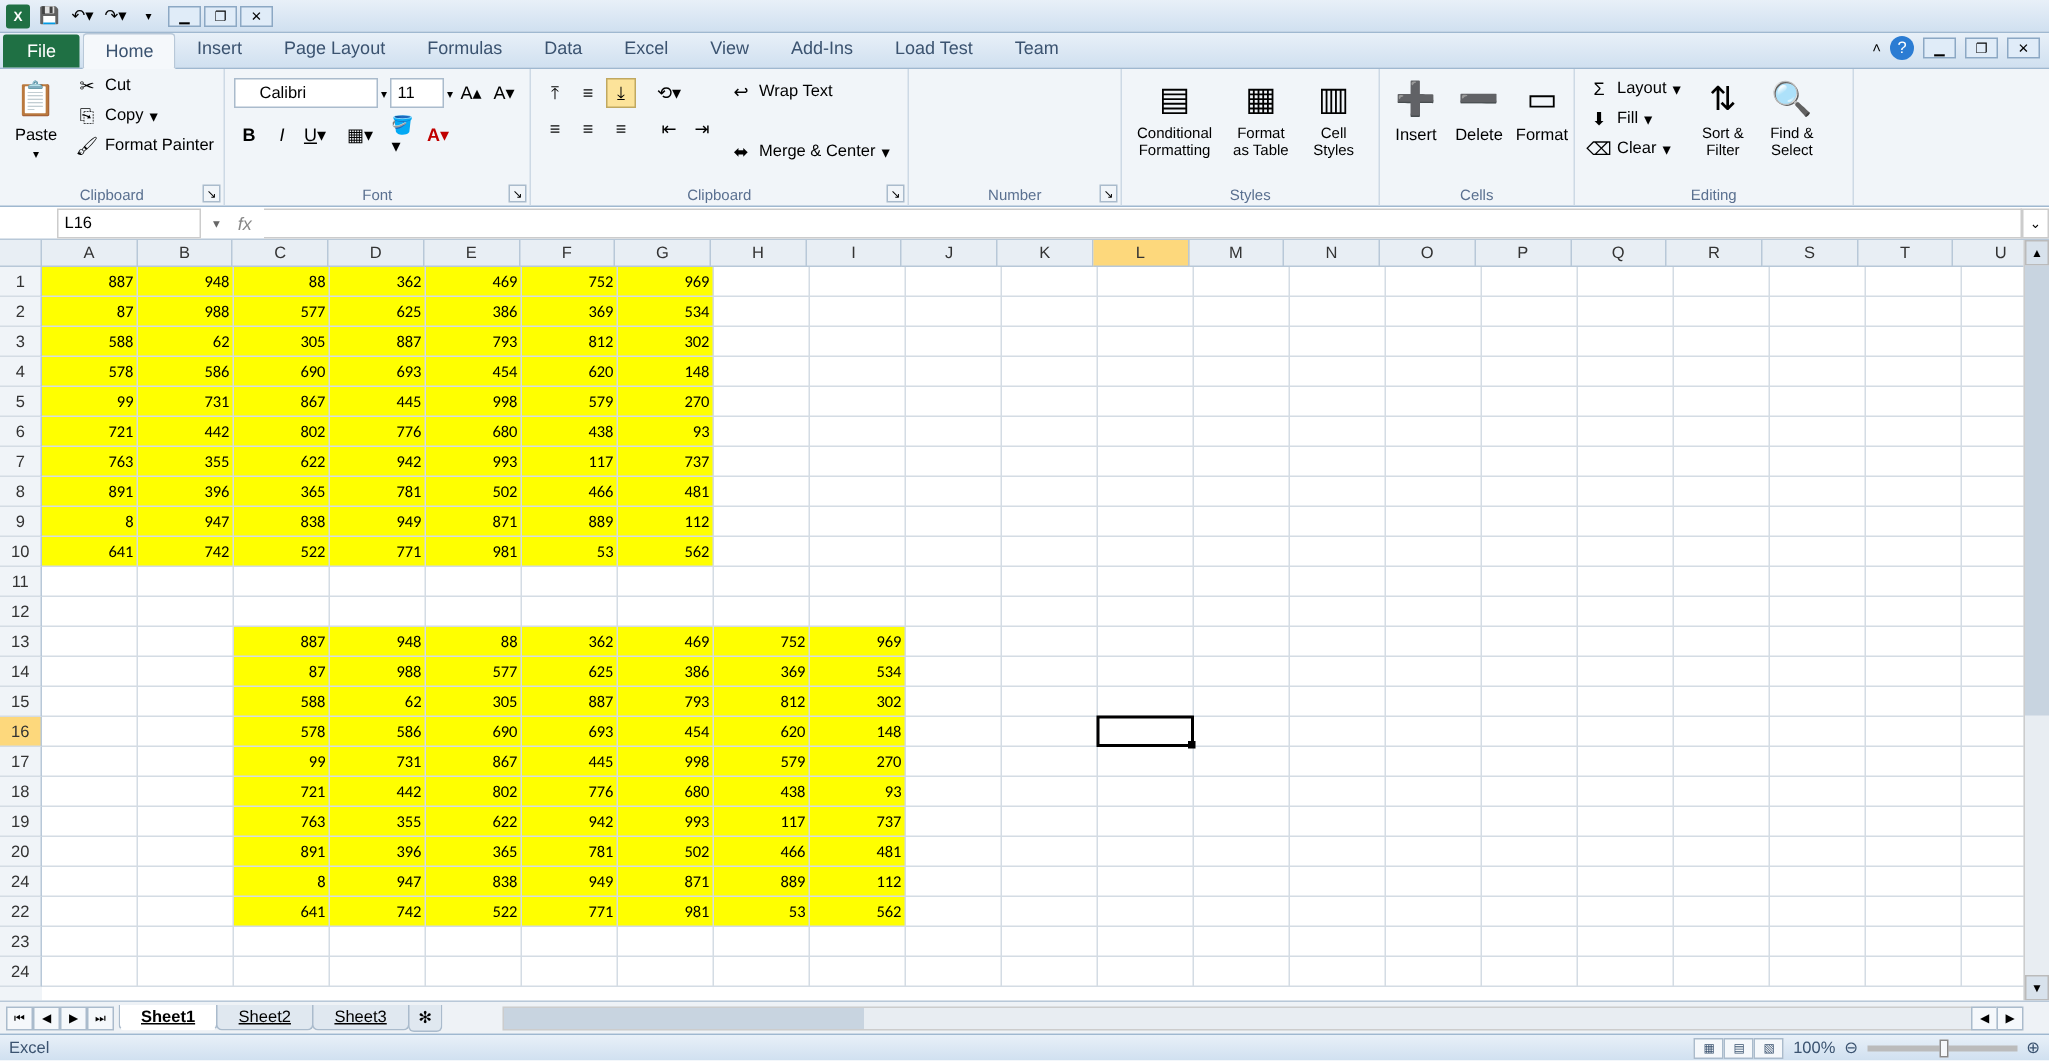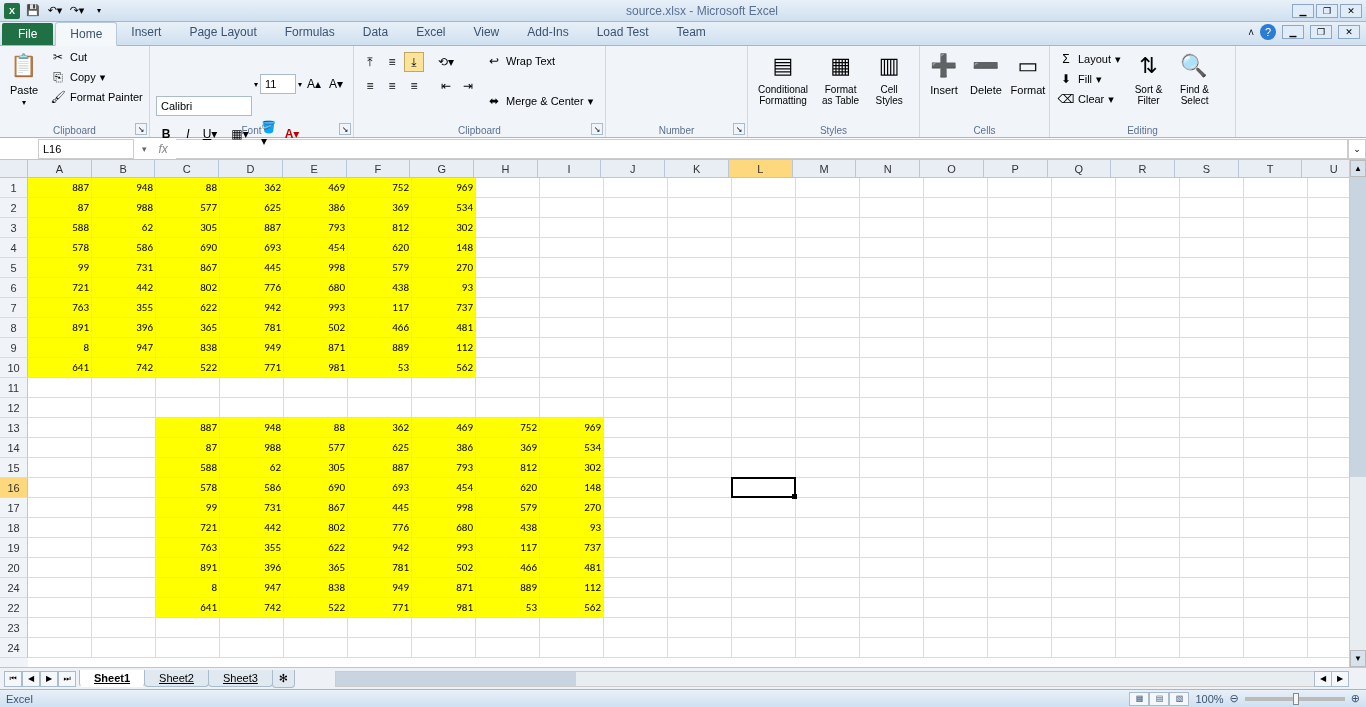--- a/index.html
+++ b/index.html
@@ -26,21 +26,21 @@
 .ribbon-body { height: 92px; background: #f1f5f9; border-bottom: 1px solid #9fb8d0; display: flex; }
 .ribbon-group { border-right: 1px solid #cdd9e5; padding: 2px 6px 0 6px; display: flex; flex-direction: column; position: relative; }
 .ribbon-group-label { position: absolute; bottom: 1px; left: 0; right: 0; text-align: center; font-size: 10px; color: #5a7090; }
 .group-top { flex: 1; display: flex; gap: 6px; align-items: flex-start; }
 .big-btn { display: flex; flex-direction: column; align-items: center; gap: 2px; padding: 2px 4px; cursor: pointer; font-size: 11px; min-width: 36px; }
 .big-icon { width: 32px; height: 32px; display: flex; align-items: center; justify-content: center; font-size: 22px; }
 .small-row { display: flex; flex-direction: column; gap: 2px; font-size: 11px; }
 .small-item { display: flex; align-items: center; gap: 4px; padding: 1px 2px; cursor: pointer; white-space: nowrap; }
 .sm-icon { width: 16px; height: 16px; display: inline-flex; align-items: center; justify-content: center; font-size: 12px; }
 .font-row { display: flex; gap: 2px; align-items: center; margin-bottom: 4px; }
-.font-name-box { width: 96px; height: 20px; border: 1px solid #abc; background: #fff; font-size: 11px; padding: 0 4px; margin-top: 44px; }
+.font-name-box { width: 96px; height: 20px; border: 1px solid #abc; background: #fff; font-size: 11px; padding: 0 16px; }
 .font-size-box { width: 36px; height: 20px; border: 1px solid #abc; background: #fff; font-size: 11px; padding: 0 4px; }
 .btn-row { display: flex; gap: 2px; }
 .tb-btn { width: 20px; height: 20px; border: 1px solid transparent; display: flex; align-items: center; justify-content: center; cursor: pointer; font-size: 12px; }
 .combo-box { height: 20px; border: 1px solid #abc; background: #fff; padding: 0 18px 0 4px; font-size: 11px; width: 120px; position: relative; }
 .combo-box::after { content: "▾"; position: absolute; right: 4px; top: 2px; font-size: 9px; color: #666; }
 .dialog-launcher { position: absolute; right: 2px; bottom: 2px; width: 12px; height: 12px; border: 1px solid #abc; font-size: 8px; display: flex; align-items: center; justify-content: center; cursor: pointer; }
 
 
 .formula-bar { height: 22px; border-bottom: 1px solid #b8c8d8; display: flex; align-items: center; background: #fff; }
 .name-box { width: 96px; height: 20px; border: 1px solid #ccc; margin: 0 4px 0 38px; font-size: 11px; padding: 0 4px; background: #fff; display: flex; align-items: center; }
@@ -89,21 +89,20 @@
 <body>
 
 <div class="title-bar">
   <div class="qa-toolbar">
     <span class="excel-icon">X</span>
     <span class="qa-btn">💾</span>
     <span class="qa-btn">↶▾</span>
     <span class="qa-btn">↷▾</span>
     <span class="qa-btn" style="font-size:8px;">▾</span>
   </div>
-  <div class="title-text">source.xlsx - Microsoft Excel</div>
   <div class="win-controls">
     <span class="win-btn">▁</span>
     <span class="win-btn">❐</span>
     <span class="win-btn">✕</span>
   </div>
 </div>
 
 <div class="ribbon-tabs-row">
   <div class="file-tab">File</div>
   <div id="ribbon-tabs-host" style="display: flex;">

